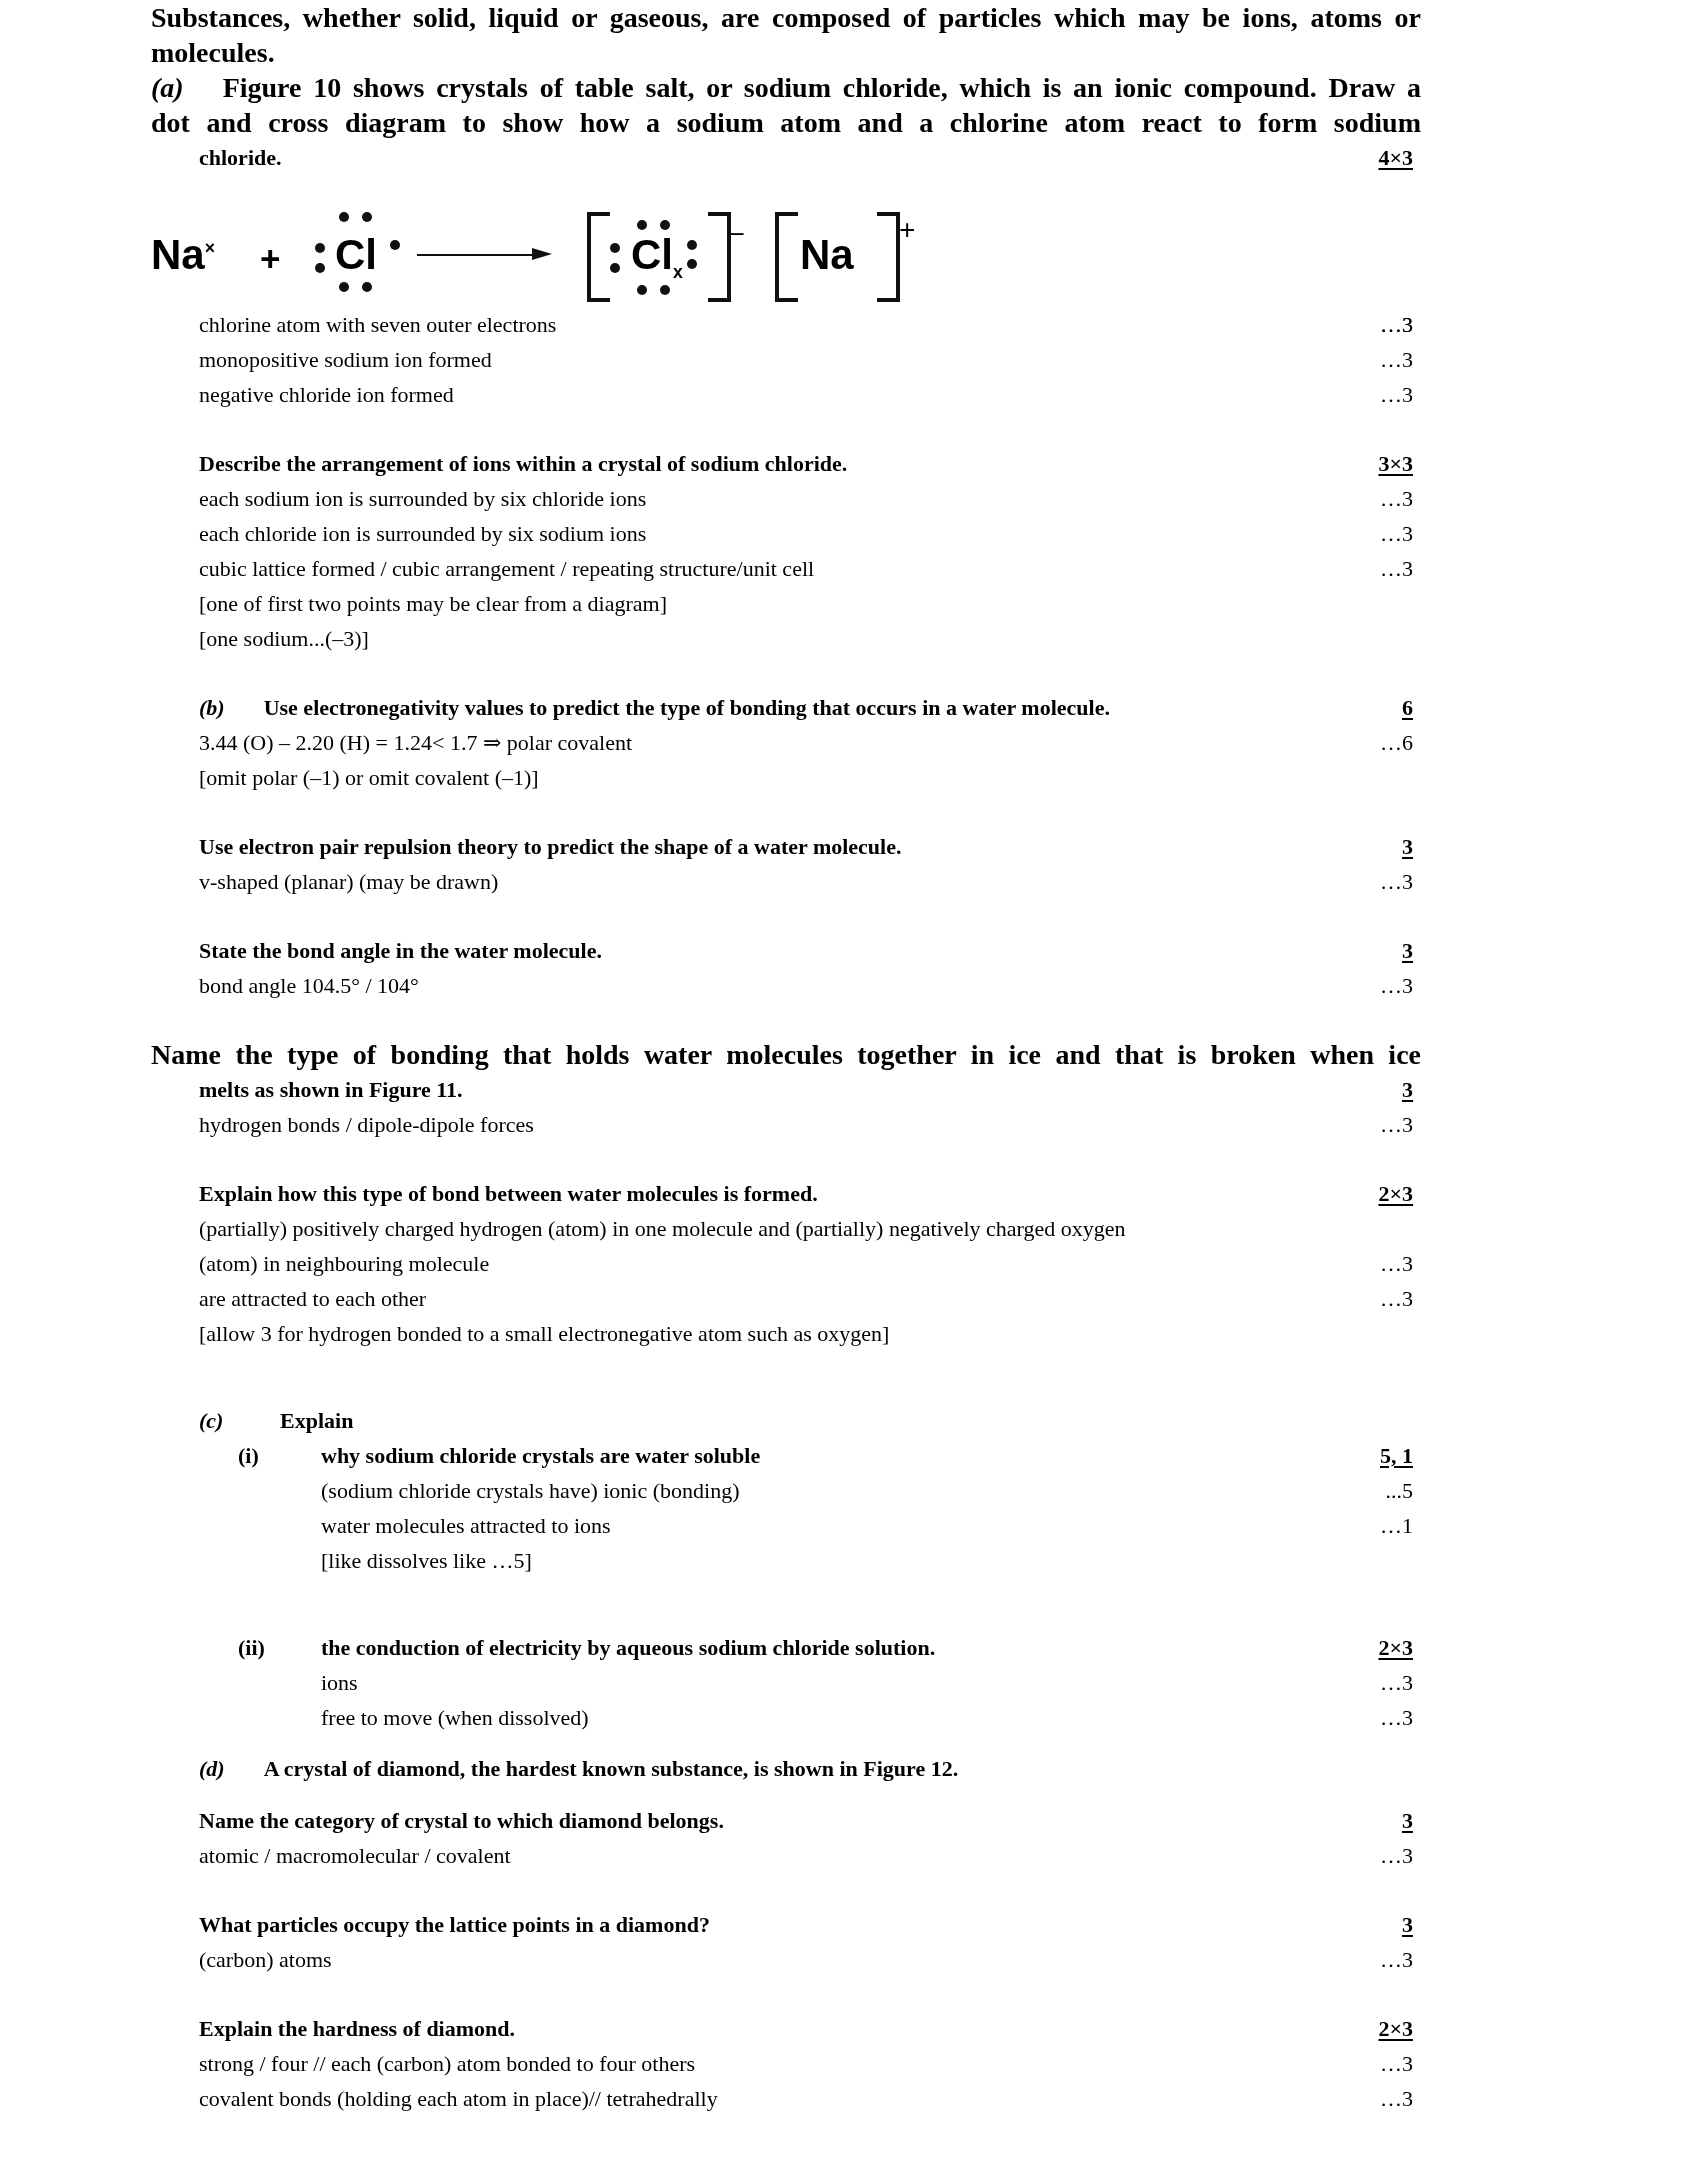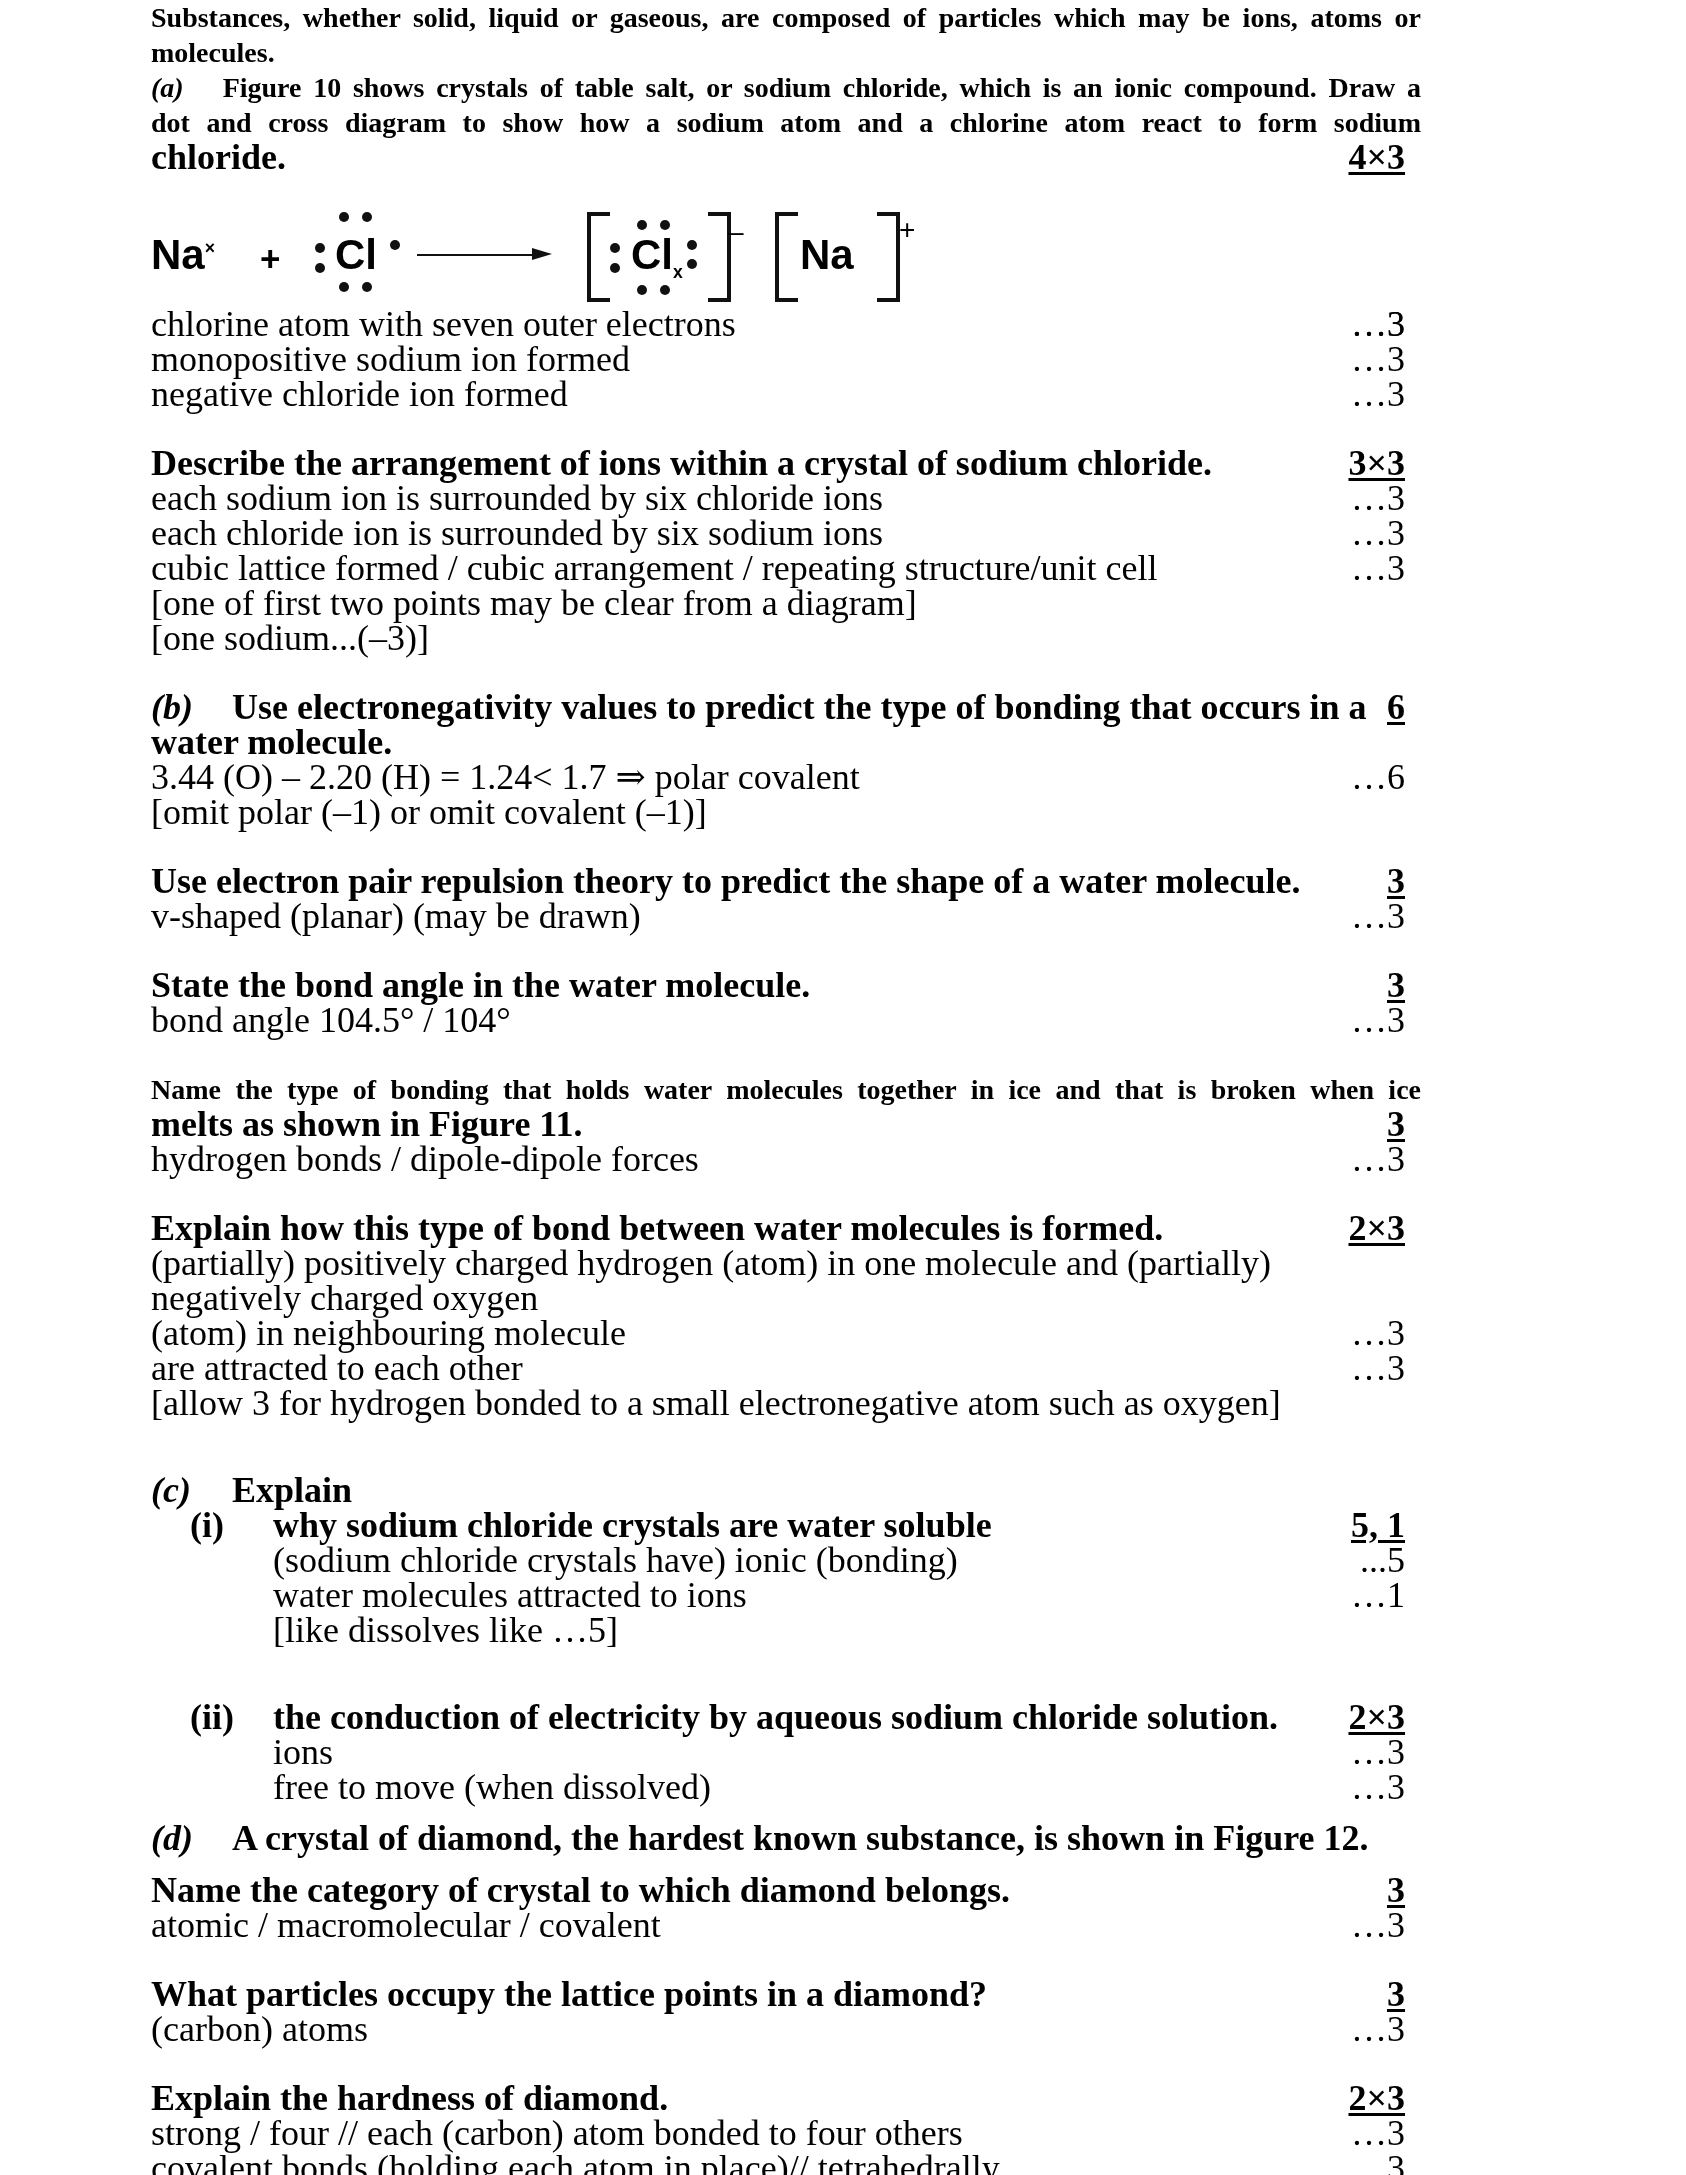--- a/index.html
+++ b/index.html
@@ -21,27 +21,28 @@
     height: 2175px;
     box-sizing: border-box;
     padding: 0 91px 0 151px;
     overflow: hidden;
   }
 
   
   .row {
     position: relative;
     display: block;
-    font-size: 36px;
+    font-size: 22px;
     line-height: 35px;
+    margin-left: 48px;
   }
   .row .txt { display: inline; }
   .row .mark {
     position: absolute;
-    right: 16px;
+    right: 8px;
     top: 0;
     white-space: nowrap;
     text-align: right;
   }
 
   
   .ans {
     font-weight: normal;
   }
   

